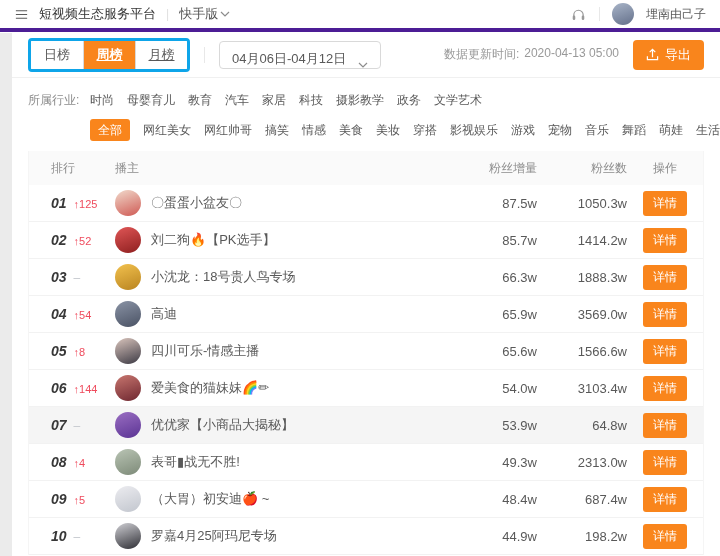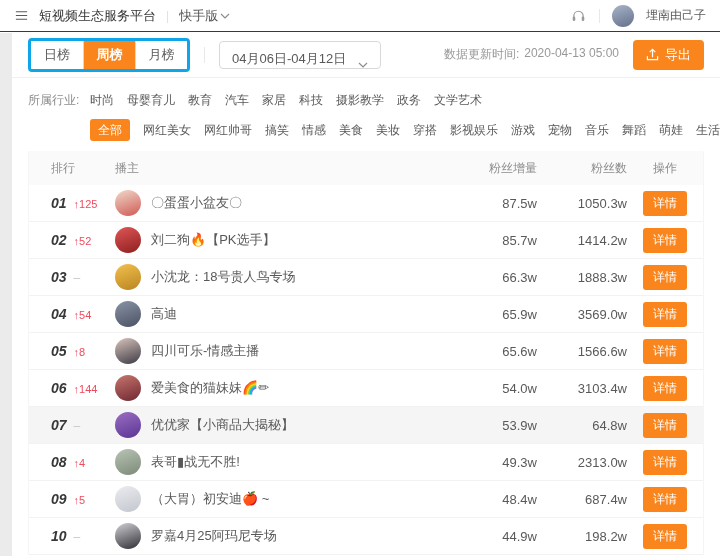--- a/index.html
+++ b/index.html
@@ -5,39 +5,39 @@
   :root{
     --accent:#f9851c;
     --trend_up:#ef4b5d;
     --trend_flat:#c5c8ce;
   }
   *{box-sizing:border-box;margin:0;padding:0;}
   html,body{width:720px;height:556px;overflow:hidden;background:#fff;
     font-family:"Liberation Sans","DejaVu Sans",sans-serif;color:#595959;}
   
   .topbar{height:32px;display:flex;align-items:center;padding:0 14px;gap:10px;
-    background:#fff;border-bottom:1px solid #4c1d95;position:relative;z-index:2;}
+    background:#fff;border-bottom:4px solid #4c1d95;position:relative;z-index:2;}
   .icon-btn{display:inline-flex;align-items:center;justify-content:center;cursor:pointer;}
   .app-title{font-size:13px;color:#333;}
   .tb-sep{color:#e0e0e0;font-size:12px;}
   .version{display:flex;align-items:center;gap:2px;font-size:13px;color:#555;cursor:pointer;}
   .tb-right{margin-left:auto;display:flex;align-items:center;gap:12px;}
   .tb-vline{width:1px;height:14px;background:#e8e8e8;}
   .user-avatar{width:22px;height:22px;border-radius:50%;
     background:linear-gradient(160deg,#a8b4c8,#64708a);display:inline-block;}
   .user-name{font-size:12px;color:#595959;}
   
   .left-strip{position:absolute;left:0;top:33px;width:12px;height:523px;background:#ebebeb;}
   .content{margin-left:12px;}
   
   .toolbar{display:flex;align-items:center;height:46px;padding:0 16px;border-bottom:1px solid #f0f0f0;}
   .tabs{display:flex;border:3px solid #0ea5e9;border-radius:4px;overflow:hidden;}
   .tab{width:52px;height:28px;line-height:28px;text-align:center;font-size:13px;
     color:#595959;background:#fff;cursor:pointer;}
-  .tab + .tab{border-left:1px solid #d9d9d9;}
+  .tab + .tab{border-left:1px solid #d9d9d9;text-decoration:underline;}
   .tab.active{background:var(--accent);color:#fff;font-weight:bold;}
   .t-vsep{width:1px;height:16px;background:#e8e8e8;margin:0 14px;}
   .date-select{display:flex;align-items:flex-end;gap:12px;border:1px solid #d9d9d9;border-radius:4px;
     height:28px;padding:0 12px;font-size:13px;color:#595959;cursor:pointer;}
   .update{margin-left:auto;font-size:12px;color:#999;display:flex;gap:5px;}
   .export-btn{margin-left:14px;display:inline-flex;align-items:center;gap:6px;
     background:var(--accent);color:#fff;border:none;border-radius:4px;height:30px;
     padding:0 13px;font-size:13px;cursor:pointer;}
   
   .filters{display:flex;padding:12px 16px 6px;font-size:12px;line-height:20px;}

